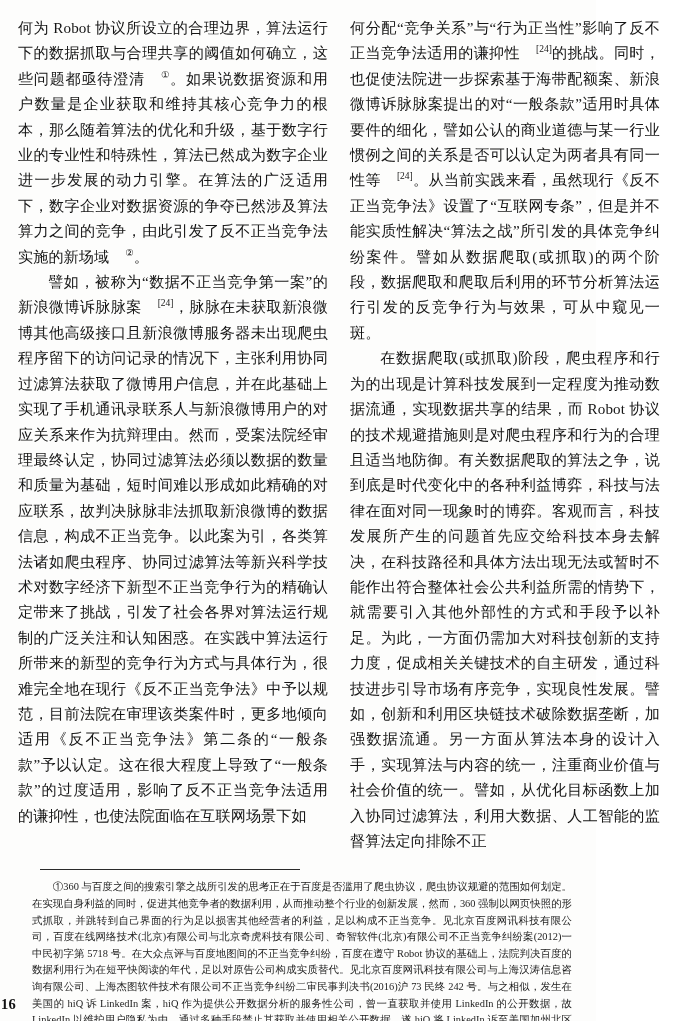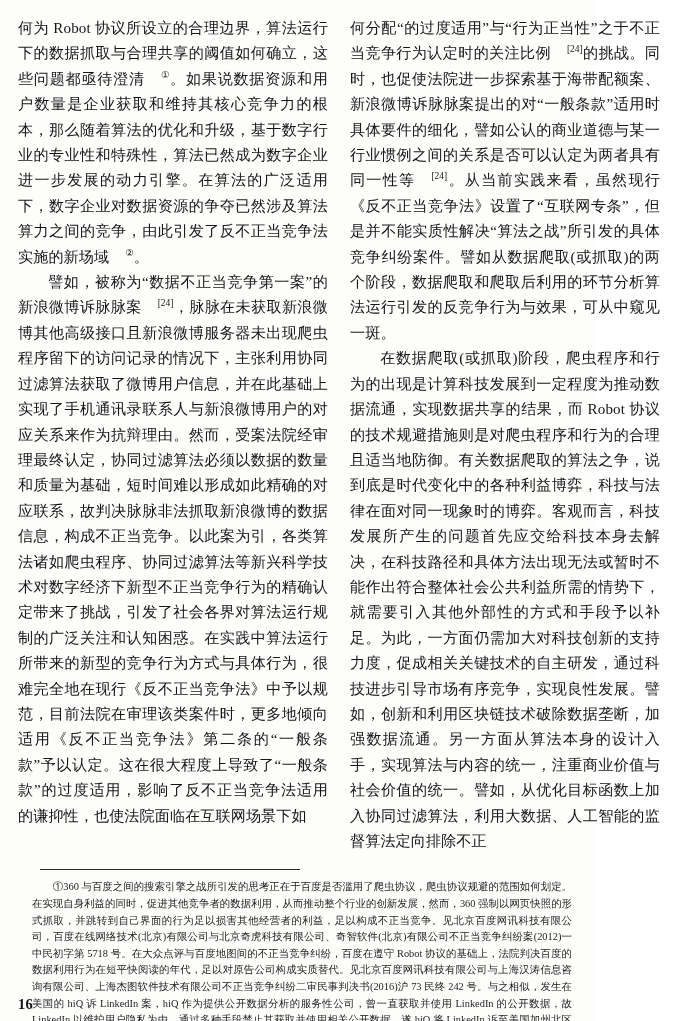--- a/index.html
+++ b/index.html
@@ -67,21 +67,21 @@
     color: #1c1c1c;
     padding: 0 6px 0 14px;
   }
   .footnotes p {
     margin: 0 0 1px 0;
     text-indent: 2em;
   }
   
   .page-number {
     position: absolute;
-    left: 18px;
+    left: 1px;
     bottom: 8px;
     font-size: 14.5px;
     font-weight: 700;
     font-family: "Liberation Serif", "DejaVu Serif", serif;
     color: #111;
     letter-spacing: 0.3px;
   }
 </style>
 </head>
 <body>
@@ -89,21 +89,21 @@
 <div class="page">
 
   <div class="body-columns">
 
     <div class="col">
       <p><span>何为 Robot 协议所设立的合理边界，算法运行下的数据抓取与合理共享的阈值如何确立，这些问题都亟待澄清</span><span class="sup">①</span><span>。如果说数据资源和用户数量是企业获取和维持其核心竞争力的根本，那么随着算法的优化和升级，基于数字行业的专业性和特殊性，算法已然成为数字企业进一步发展的动力引擎。在算法的广泛适用下，数字企业对数据资源的争夺已然涉及算法算力之间的竞争，由此引发了反不正当竞争法实施的新场域</span><span class="sup">②</span><span>。</span></p>
       <p class="indent"><span>譬如，被称为“数据不正当竞争第一案”的新浪微博诉脉脉案</span><span class="sup">[24]</span><span>，脉脉在未获取新浪微博其他高级接口且新浪微博服务器未出现爬虫程序留下的访问记录的情况下，主张利用协同过滤算法获取了微博用户信息，并在此基础上实现了手机通讯录联系人与新浪微博用户的对应关系来作为抗辩理由。然而，受案法院经审理最终认定，协同过滤算法必须以数据的数量和质量为基础，短时间难以形成如此精确的对应联系，故判决脉脉非法抓取新浪微博的数据信息，构成不正当竞争。以此案为引，各类算法诸如爬虫程序、协同过滤算法等新兴科学技术对数字经济下新型不正当竞争行为的精确认定带来了挑战，引发了社会各界对算法运行规制的广泛关注和认知困惑。在实践中算法运行所带来的新型的竞争行为方式与具体行为，很难完全地在现行《反不正当竞争法》中予以规范，目前法院在审理该类案件时，更多地倾向适用《反不正当竞争法》第二条的“一般条款”予以认定。这在很大程度上导致了“一般条款”的过度适用，影响了反不正当竞争法适用的谦抑性，也使法院面临在互联网场景下如</span></p>
     </div>
 
     <div class="col">
-      <p><span>何分配“的过度适用”与“行为正当性”之于不正当竞争行为认定时的关注比例</span><span class="sup">[24]</span><span>的挑战。同时，也促使法院进一步探索基于海带配额案、新浪微博诉脉脉案提出的对“一般条款”适用时具体要件的细化，譬如公认的商业道德与某一行业惯例之间的关系是否可以认定为两者具有同一性等</span><span class="sup">[24]</span><span>。从当前实践来看，虽然现行《反不正当竞争法》设置了“互联网专条”，但是并不能实质性解决“算法之战”所引发的具体竞争纠纷案件。譬如从数据爬取(或抓取)的两个阶段，数据爬取和爬取后利用的环节分析算法运行引发的反竞争行为与效果，可从中窥见一斑。</span></p>
+      <p><span>何分配“竞争关系”与“行为正当性”影响了反不正当竞争法适用的谦抑性</span><span class="sup">[24]</span><span>的挑战。同时，也促使法院进一步探索基于海带配额案、新浪微博诉脉脉案提出的对“一般条款”适用时具体要件的细化，譬如公认的商业道德与某一行业惯例之间的关系是否可以认定为两者具有同一性等</span><span class="sup">[24]</span><span>。从当前实践来看，虽然现行《反不正当竞争法》设置了“互联网专条”，但是并不能实质性解决“算法之战”所引发的具体竞争纠纷案件。譬如从数据爬取(或抓取)的两个阶段，数据爬取和爬取后利用的环节分析算法运行引发的反竞争行为与效果，可从中窥见一斑。</span></p>
       <p class="indent"><span>在数据爬取(或抓取)阶段，爬虫程序和行为的出现是计算科技发展到一定程度为推动数据流通，实现数据共享的结果，而 Robot 协议的技术规避措施则是对爬虫程序和行为的合理且适当地防御。有关数据爬取的算法之争，说到底是时代变化中的各种利益博弈，科技与法律在面对同一现象时的博弈。客观而言，科技发展所产生的问题首先应交给科技本身去解决，在科技路径和具体方法出现无法或暂时不能作出符合整体社会公共利益所需的情势下，就需要引入其他外部性的方式和手段予以补足。为此，一方面仍需加大对科技创新的支持力度，促成相关关键技术的自主研发，通过科技进步引导市场有序竞争，实现良性发展。譬如，创新和利用区块链技术破除数据垄断，加强数据流通。另一方面从算法本身的设计入手，实现算法与内容的统一，注重商业价值与社会价值的统一。譬如，从优化目标函数上加入协同过滤算法，利用大数据、人工智能的监督算法定向排除不正</span></p>
     </div>
 
   </div>
 
   <div class="footnote-rule"></div>
 
   <div class="footnotes">
     <p><span>①</span><span>360 与百度之间的搜索引擎之战所引发的思考正在于百度是否滥用了爬虫协议，爬虫协议规避的范围如何划定。在实现自身利益的同时，促进其他竞争者的数据利用，从而推动整个行业的创新发展，然而，360 强制以网页快照的形式抓取，并跳转到自己界面的行为足以损害其他经营者的利益，足以构成不正当竞争。见北京百度网讯科技有限公司，百度在线网络技术(北京)有限公司与北京奇虎科技有限公司、奇智软件(北京)有限公司不正当竞争纠纷案(2012)一中民初字第 5718 号。在大众点评与百度地图间的不正当竞争纠纷，百度在遵守 Robot 协议的基础上，法院判决百度的数据利用行为在短平快阅读的年代，足以对原告公司构成实质替代。见北京百度网讯科技有限公司与上海汉涛信息咨询有限公司、上海杰图软件技术有限公司不正当竞争纠纷二审民事判决书(2016)沪 73 民终 242 号。与之相似，发生在美国的 hiQ 诉 LinkedIn 案，hiQ 作为提供公开数据分析的服务性公司，曾一直获取并使用 LinkedIn 的公开数据，故 LinkedIn 以维护用户隐私为由，通过多种手段禁止其获取并使用相关公开数据。遂 hiQ 将 LinkedIn 诉至美国加州北区联邦地方法院。法院支持了 hiQ 的禁令申请。法院认为，从战略布局来看，LinkedIn 希望进军数据分析市场，对 hiQ 通过限制数据获取及利用的形式进行定向打击的行为，已经违反了美国反托拉斯法的精神，将其在“职业社交网络服务市场”的支配地位以拒绝向第三方开放数据的形式传导到“数据分析市场”。See Case No. 17-cv-03301-EMC，HIQ LABS，INC.v. LINKEDIN CORPORATION，signed 08/14/2017。通过此处三个案例的对比分析，足以说明算法对数据获取应从两个面向进行考虑：数据获取的合法性以及对获取后数据利用的合法性。Robot 协议的边界以及数据利用的合法性与合理性是其中不可回避的难题，否则数据获取及利用行为不仅会受到反不正当竞争法的挑战，还会受到反垄断法的质疑。</span></p>
 

